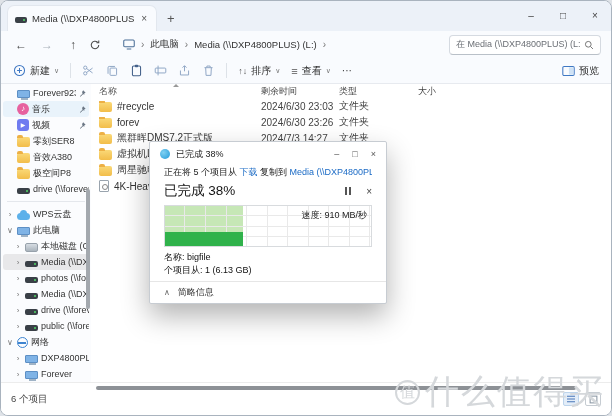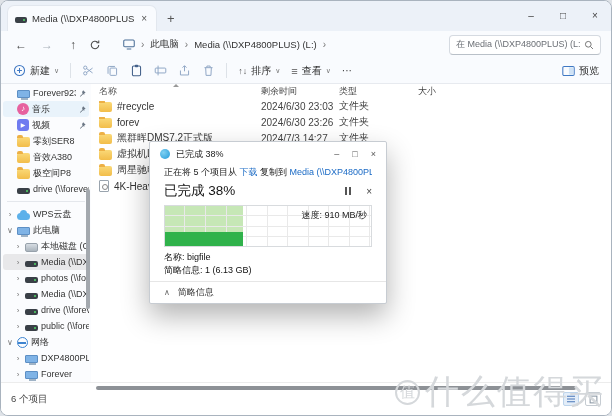--- a/index.html
+++ b/index.html
@@ -439,21 +439,21 @@
         </span>
       </div>
       <div class="graph">
         <div class="speedfill" style="width: 38%;"></div>
         <div class="gridlines"></div>
         <div class="progbar" style="width: 38%;"></div>
         <div class="speedlabel">速度: 910 MB/秒</div>
       </div>
       <div class="ddetails">
         <div><b>名称:</b> <span>bigfile</span></div>
-        <div><b>简略信息:</b> <span>1 (6.13 GB)</span></div>
+        <div><b>个项目从:</b> <span>1 (6.13 GB)</span></div>
       </div>
     </div>
     <div class="dfooter">
       <span class="chevup">∧</span>
       <span>简略信息</span>
     </div>
   </div>
 
   <div class="statusbar">
     <span>6 个项目</span>

